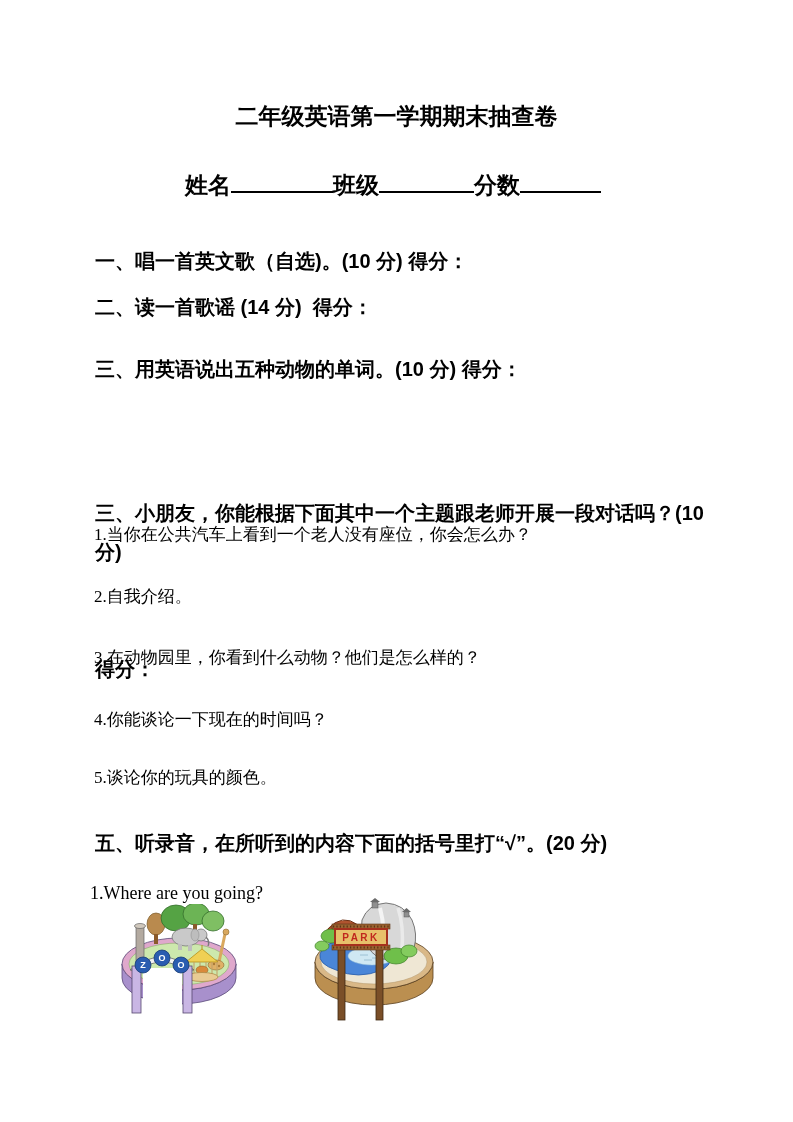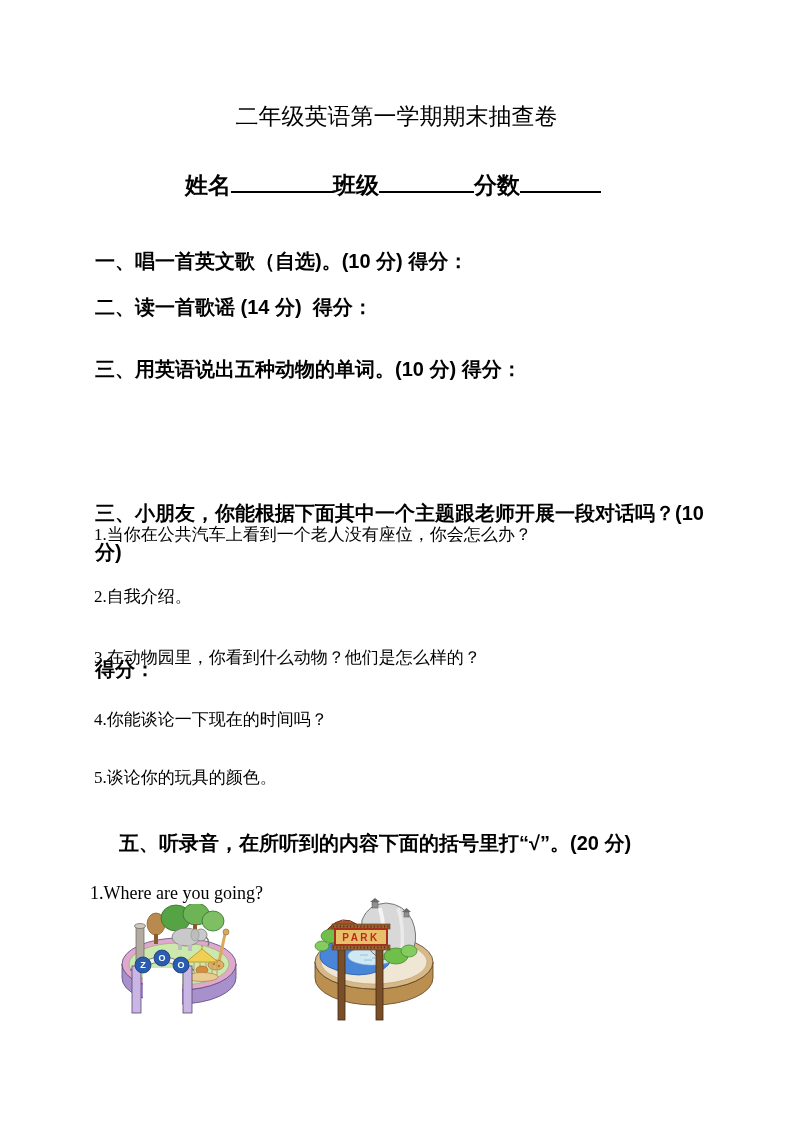--- a/index.html
+++ b/index.html
@@ -2,42 +2,42 @@
 <html><head>
 <meta charset="utf-8">
 <style>
   html,body { margin:0; padding:0; background:#ffffff; }
   .page {
     position:relative; width:793px; height:1122px; background:#ffffff;
     color:#000; font-family:"Liberation Sans", sans-serif; overflow:hidden;
   }
   .title {
     position:absolute; top:101px; left:0; width:100%; margin:0;
-    text-align:center; font-size:23px; font-weight:normal;
+    text-align:center; font-size:23px; font-weight:bold;
   }
   .info-line {
     position:absolute; top:169px; left:185px;
     font-size:23px; font-weight:bold; white-space:nowrap;
   }
   .blank {
     display:inline-block; height:0.95em; border-bottom:2px solid #000;
     vertical-align:baseline;
   }
   .blank-name  { width:102px; }
   .blank-class { width:95px; }
   .blank-score { width:81px; }
   .section {
     position:absolute; left:95px; width:628px;
     font-size:20px; font-weight:bold; white-space:pre-wrap; line-height:26px;
   }
   .s1 { top:248px; }
   .s2 { top:294px; }
   .s3 { top:356px; }
   .s4 { top:416px; line-height:39px; }
-  .s5 { top:830px;margin-left:24px; }
+  .s5 { top:830px; }
   .topic {
     position:absolute; left:94px; width:628px;
     font-size:17px; font-family:"Liberation Serif", serif;
   }
   .t1 { top:523px; }
   .t2 { top:585px; }
   .t3 { top:646px; }
   .t4 { top:708px; }
   .t5 { top:766px; }
   .listen-q {

